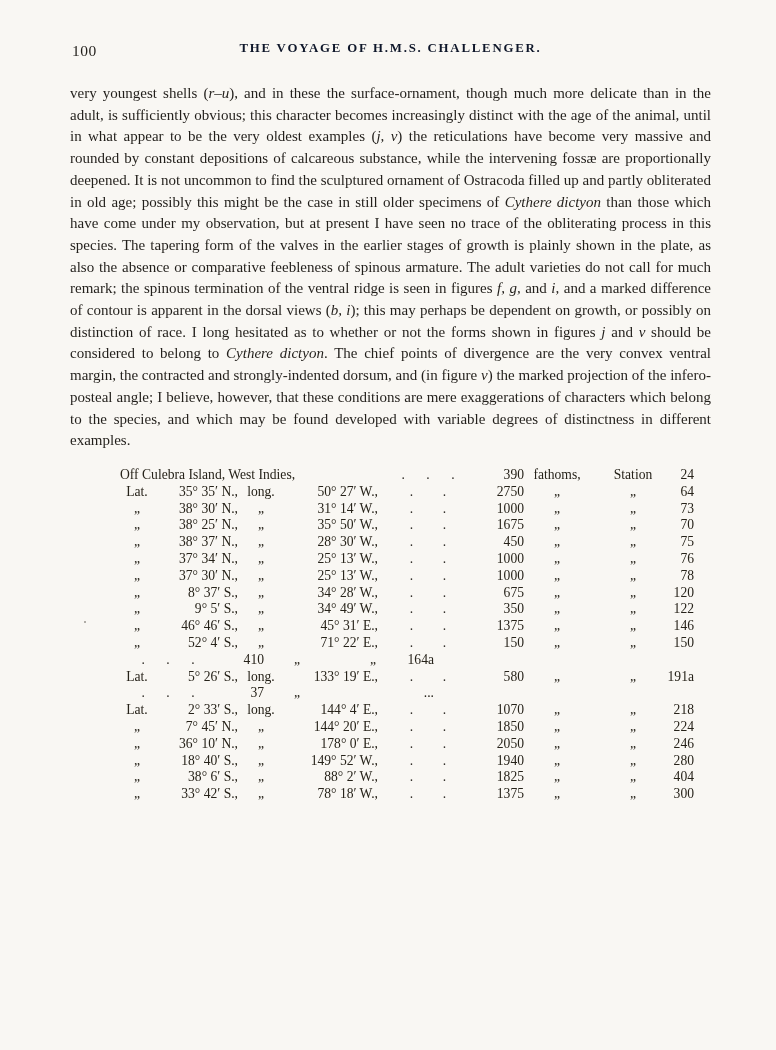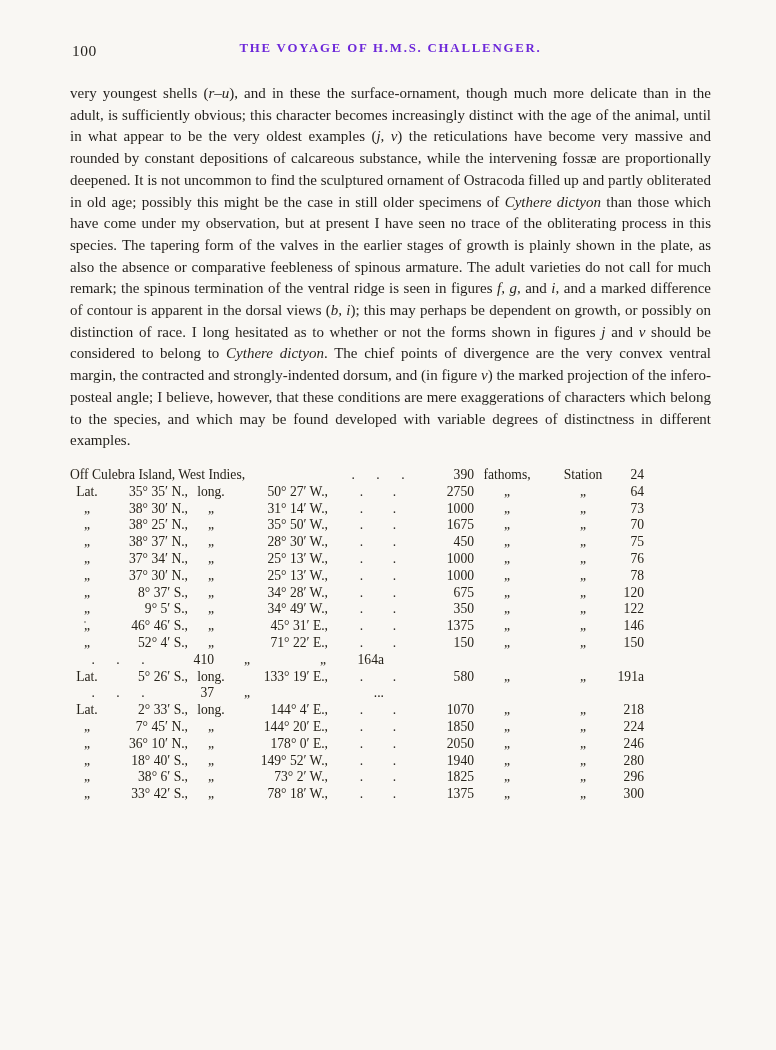--- a/index.html
+++ b/index.html
@@ -22,37 +22,38 @@
   }
   .page-number {
     position: absolute; left: 2px; top: 1px;
     font-size: 15.5px; letter-spacing: 0.5px;
   }
   .running-title {
     text-align: center;
     font-size: 12.8px;
     font-weight: bold;
     letter-spacing: 1.8px;
-    color: #6d28d9;
+    color: #0f172a;
   }
   .content {
     position: absolute;
     top: 83px; left: 70px; width: 641px;
   }
   .content p {
     margin: 0;
     font-size: 15px;
     line-height: 21.7px;
     text-align: justify;
   }
   .content p.indent { text-indent: 27px; }
   .content i { font-style: italic; }
 
   .localities {
     margin-top: 15px;
+    margin-left: 50px;
     font-size: 13.6px;
     color: #262219;
   }
   .t-row {
     display: flex;
     align-items: baseline;
     height: 16.8px;
     white-space: nowrap;
   }
   .c-loc  { width: 260px; display: flex; align-items: baseline; flex-shrink: 0; }
@@ -369,30 +370,30 @@
           <span class="c-depth">1940</span>
           <span class="c-unit">„</span>
           <span class="c-sprefix">„</span>
           <span class="c-snum">280</span>
         </div>
         <div class="t-row">
           <span class="c-loc">
             <span class="c-p1">„</span>
             <span class="c-lat">38° 6′ S.,</span>
             <span class="c-p2">„</span>
-            <span class="c-lon">73° 2′ W.,</span>
+            <span class="c-lon">88° 2′ W.,</span>
           </span>
           <span class="c-dots">
             <span class="">.</span>
             <span class="">.</span>
           </span>
           <span class="c-depth">1825</span>
           <span class="c-unit">„</span>
           <span class="c-sprefix">„</span>
-          <span class="c-snum">296</span>
+          <span class="c-snum">404</span>
         </div>
         <div class="t-row">
           <span class="c-loc">
             <span class="c-p1">„</span>
             <span class="c-lat">33° 42′ S.,</span>
             <span class="c-p2">„</span>
             <span class="c-lon">78° 18′ W.,</span>
           </span>
           <span class="c-dots">
             <span class="">.</span>

